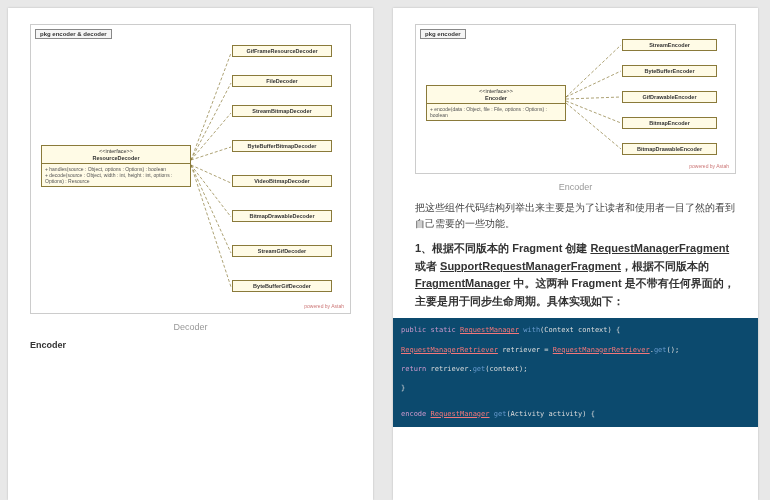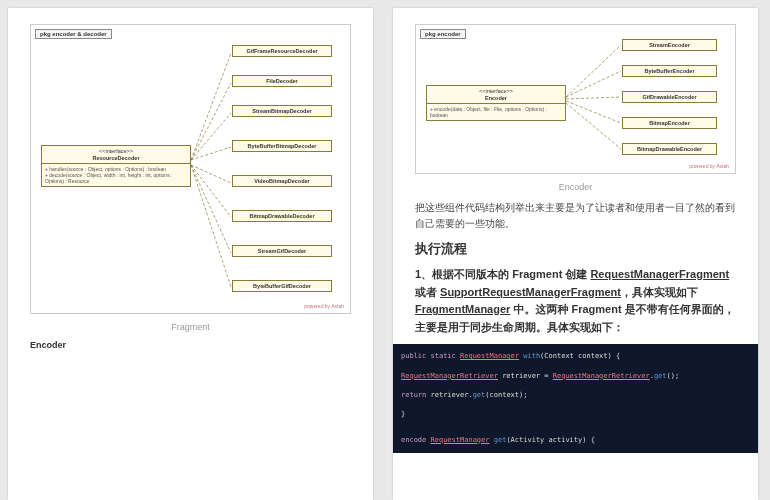--- a/index.html
+++ b/index.html
@@ -49,21 +49,21 @@
   .uml-box .body { padding: 2px 3px; font-size: 5px; text-align: left; color: #555; line-height: 1.2; }
   .small-box { padding: 2px 4px; font-weight: bold; }
   .caption { text-align: center; color: #999; font-size: 9px; margin: 8px 0; }
   .powered { position: absolute; right: 6px; bottom: 4px; font-size: 5px; color: #c77; }
   .section-title { font-size: 9px; color: #333; margin: 6px 0; }
   .h2 { font-size: 13px; font-weight: bold; margin: 8px 0; }
   .h3 { font-size: 11px; font-weight: bold; margin: 8px 0; line-height: 1.6; }
   .h3 .u { text-decoration: underline; }
   .para { font-size: 10px; line-height: 1.6; color: #444; margin: 6px 0; }
   .code {
-    background: #0f172a;
+    background: #0c4a6e;
     color: #ddd;
     font-family: Menlo, Consolas, monospace;
     font-size: 7px;
     padding: 6px 8px;
     line-height: 1.9;
     margin-top: 6px;
     margin-left: -22px;
     margin-right: -22px;
   }
   .code .kw { color: #cc99cd; }
@@ -106,21 +106,21 @@
         <line x1="160" y1="135" x2="200" y2="122"></line>
         <line x1="160" y1="140" x2="200" y2="158"></line>
         <line x1="160" y1="140" x2="200" y2="192"></line>
         <line x1="160" y1="140" x2="200" y2="228"></line>
         <line x1="160" y1="140" x2="200" y2="262"></line>
       </g>
     </svg>
 
     <span class="powered">powered by Astah</span>
   </div>
-  <div class="caption">Fragment</div>
+  <div class="caption">Decoder</div>
   <div class="section-title" style="font-weight:bold;">Encoder</div>
 </div>
 
 <div class="page">
   <div class="diagram" style="height:150px;">
     <span class="pkg-label">pkg encoder</span>
 
     <div class="uml-box" style="left:10px; top:60px; width:140px;">
       <div class="hdr">
         <div>&lt;&lt;interface&gt;&gt;</div>
@@ -144,24 +144,23 @@
         <line x1="150" y1="78" x2="205" y2="124"></line>
       </g>
     </svg>
 
     <span class="powered">powered by Astah</span>
   </div>
   <div class="caption">Encoder</div>
 
   <p class="para">把这些组件代码结构列举出来主要是为了让读者和使用者一目了然的看到自己需要的一些功能。</p>
 
-  <div class="h2">执行流程</div>
 
   <div class="h3">
-    <span>1、根据不同版本的 Fragment 创建 </span><span class="u">RequestManagerFragment</span><span> 或者 </span><span class="u">SupportRequestManagerFragment</span><span>，具体实现如下 </span><span class="u">FragmentManager</span><span> 中。这两种 Fragment 是不带有任何界面的，主要是用于同步生命周期。具体实现如下：</span>
+    <span>1、根据不同版本的 Fragment 创建 </span><span class="u">RequestManagerFragment</span><span> 或者 </span><span class="u">SupportRequestManagerFragment</span><span>，根据不同版本的 </span><span class="u">FragmentManager</span><span> 中。这两种 Fragment 是不带有任何界面的，主要是用于同步生命周期。具体实现如下：</span>
   </div>
 
   <div class="code">
     <div><span class="kw">public static </span><span class="type">RequestManager</span><span> </span><span class="fn">with</span><span>(Context context) {</span></div>
     <div style="height:6px;"></div>
     <div><span class="type">RequestManagerRetriever</span><span> retriever = </span><span class="type">RequestManagerRetriever</span><span>.</span><span class="fn">get</span><span>();</span></div>
     <div style="height:6px;"></div>
     <div><span class="kw">return</span><span> retriever.</span><span class="fn">get</span><span>(context);</span></div>
     <div style="height:6px;"></div>
     <div><span>}</span></div>

